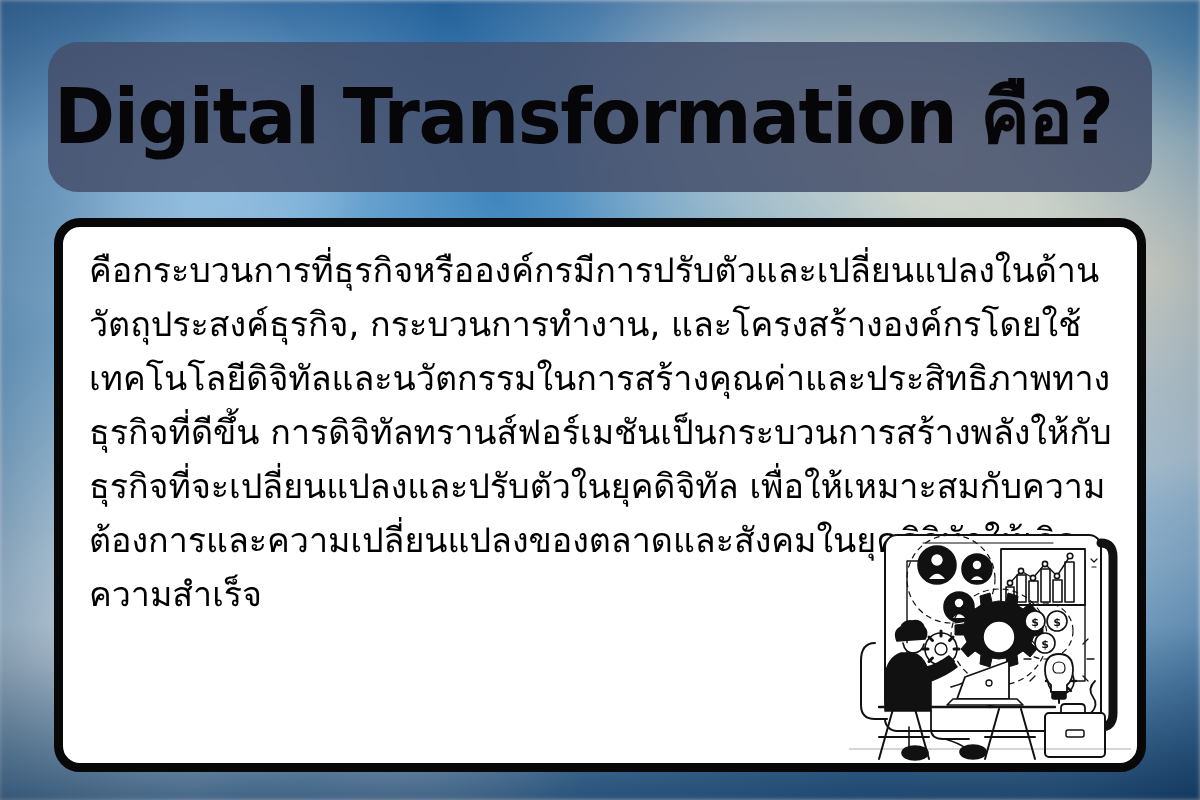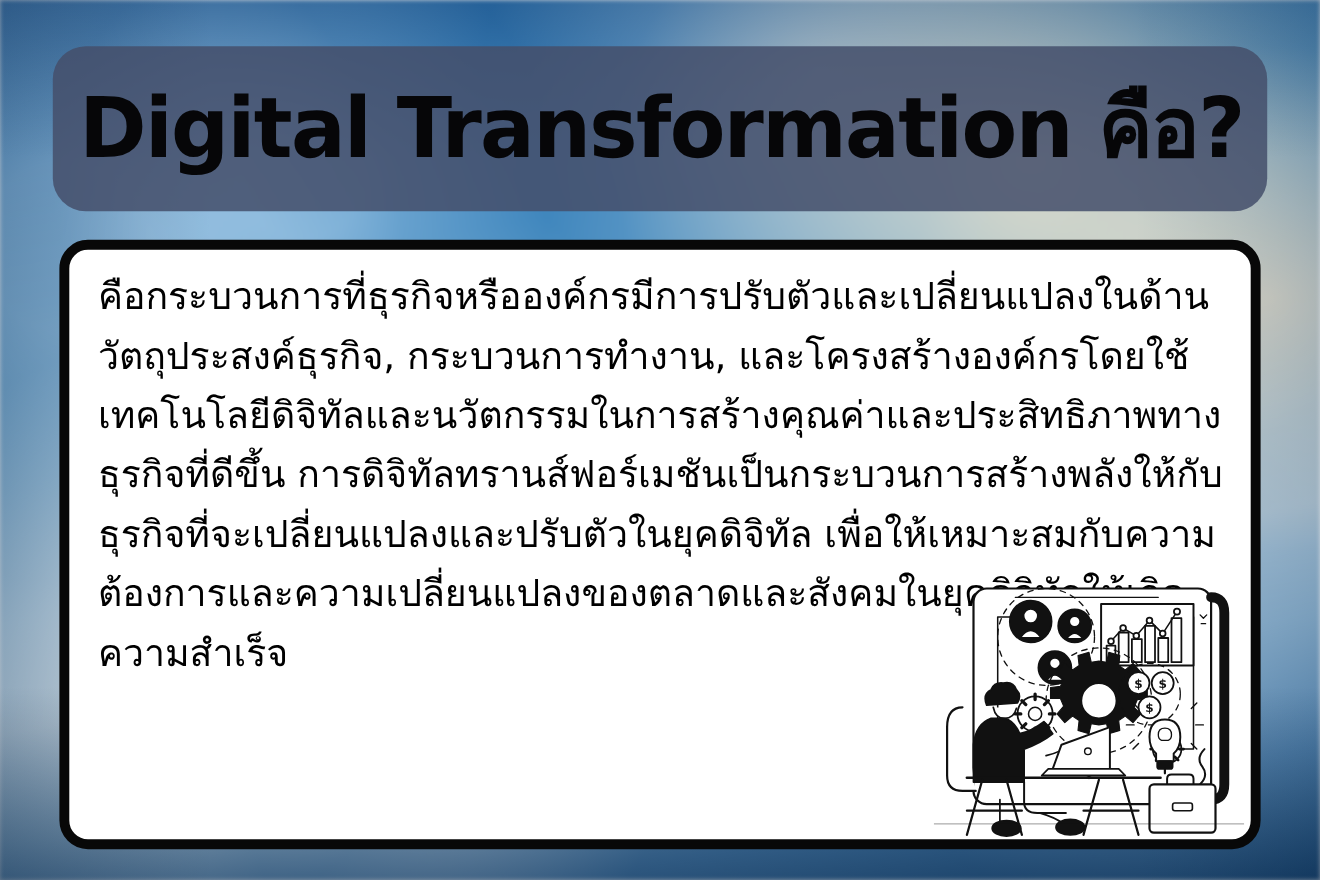--- a/index.html
+++ b/index.html
@@ -59,23 +59,23 @@
   .title-banner {
     position: absolute;
     left: 48px;
     top: 42px;
     width: 1104px;
     height: 150px;
     background: rgba(69,79,107,0.86);
     border-radius: 30px;
     display: flex;
     align-items: center;
-    justify-content: flex-start;
+    justify-content: center;
     box-sizing: border-box;
-    padding: 0 24px;
+    padding: 0 52px;
   }
   .title-text {
     font-family: "DejaVu Sans", "Liberation Sans", sans-serif;
     font-weight: 700;
     font-size: 76px;
     line-height: 1;
     color: #060608;
     letter-spacing: -1.5px;
     transform: scaleX(0.97);
     transform-origin: left center;

